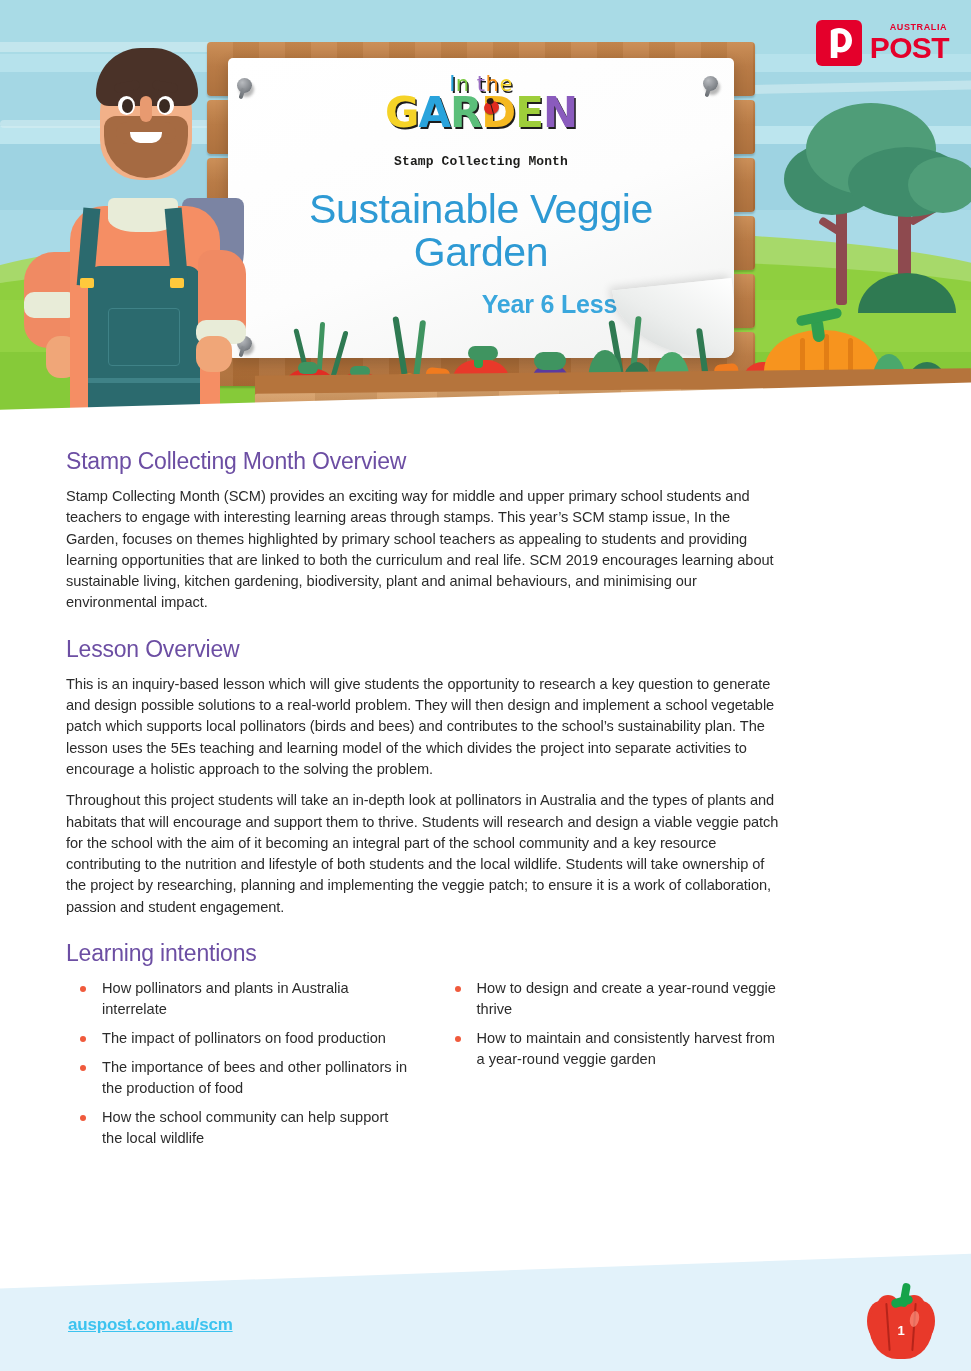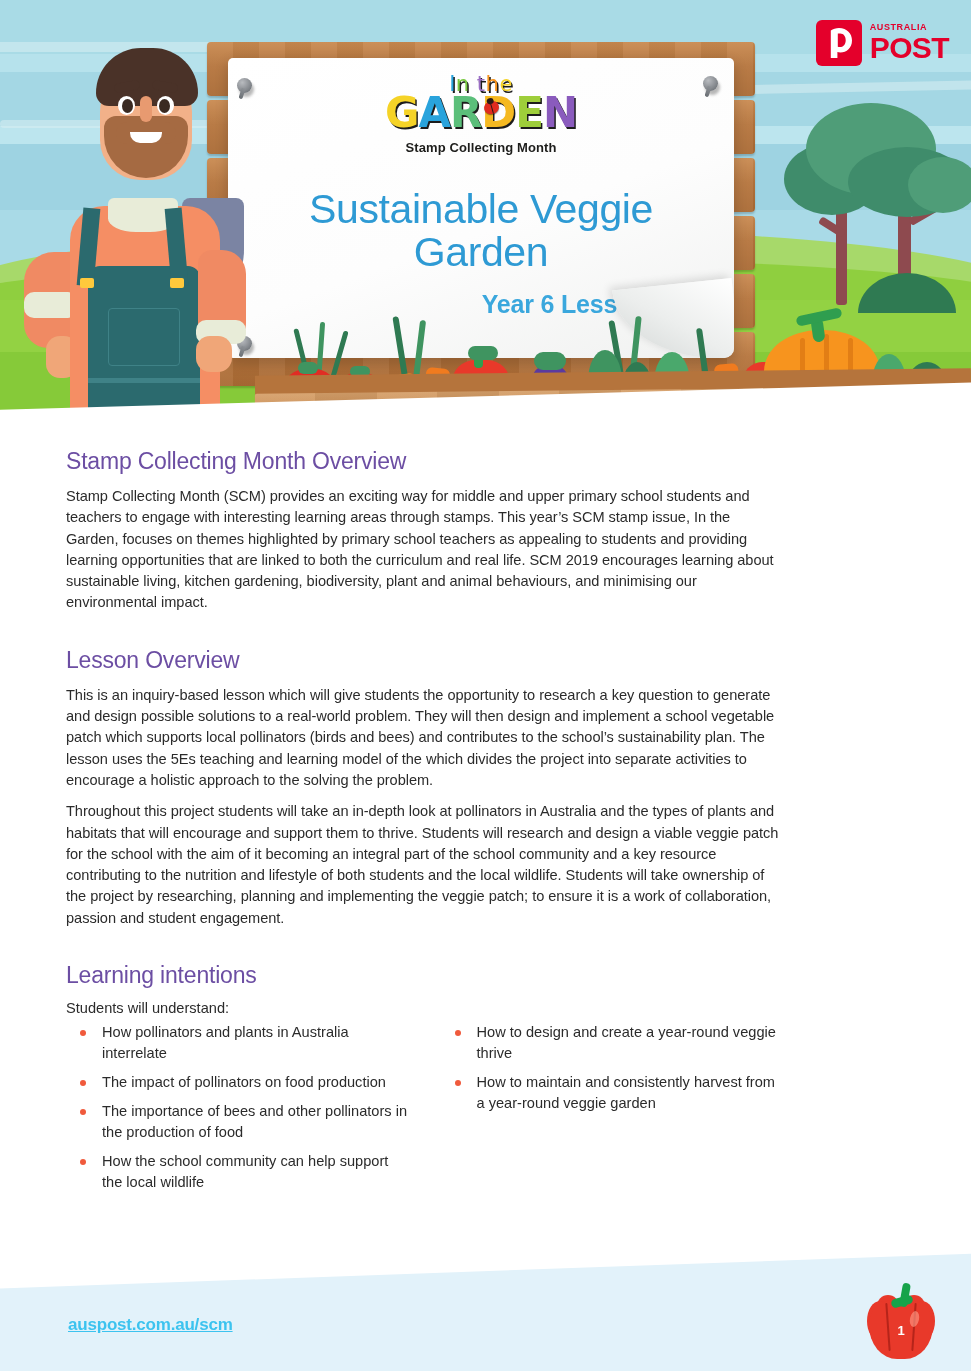--- a/index.html
+++ b/index.html
@@ -180,25 +180,25 @@
     content:"";
     position:absolute; left:50%; top:0; width:1.6px; height:100%;
     background:#2a1a17; transform: translateX(-50%);
   }
   .ladybug::after {
     content:"";
     position:absolute; left:50%; top:-3px; width:7px; height:6px;
     background:#2a1a17; border-radius:50%; transform:translateX(-50%);
   }
   .logo-sub {
-    font-family: Liberation Sans, sans-serif;
+    font-family: Liberation Mono, monospace;
     font-weight: 700;
     font-size: 13px;
     color: #1d1d1b;
-    margin-top: 5px;
+    margin-top: 19px;
     letter-spacing: .1px;
   }
 
   
   .sign-title {
     position:absolute; left: 28px; right: 28px; top: 130px;
     text-align:center;
     font-size: 41px;
     font-weight: 400;
     line-height: 1.06;
@@ -251,35 +251,35 @@
     display:flex; align-items:center; gap: 8px;
   }
   .ap-mark {
     width: 46px; height: 46px;
     background: #e4002b;
     border-radius: 6px;
     position: relative;
   }
   .ap-words { line-height:1; }
   .ap-australia {
-    font-size: 9px; font-weight: 700; color:#e4002b; letter-spacing: .6px;
+    font-size: 9px; font-weight: 700; color:#e4002b; letter-spacing: .6px; margin-left: 20px;
   }
   .ap-post {
     font-size: 30px; font-weight: 700; color:#e4002b; letter-spacing: -.6px; margin-top: 1px;
   }
 
   
   .content { position:absolute; left: 0; top: 432px; width: 851px; padding: 0 66px; }
 
   h2.section-head {
     color: #6c4ea3;
     font-size: 23px;
     font-weight: 400;
     letter-spacing: -.2px;
-    margin-top: 33px;
+    margin-top: 22px;
     margin-bottom: 11px;
   }
   h2.section-head.first { margin-top: 16px; }
 
   p.body {
     font-size: 14.6px;
     line-height: 1.46;
     color: #2b2b2b;
     margin-bottom: 10px;
     letter-spacing: -.05px;
@@ -542,21 +542,20 @@
 <div class="content">
 
   <h2 class="section-head first">Stamp Collecting Month Overview</h2>
   <p class="body">Stamp Collecting Month (SCM) provides an exciting way for middle and upper primary school students and teachers to engage with interesting learning areas through stamps. This year’s SCM stamp issue, In the Garden, focuses on themes highlighted by primary school teachers as appealing to students and providing learning opportunities that are linked to both the curriculum and real life. SCM 2019 encourages learning about sustainable living, kitchen gardening, biodiversity, plant and animal behaviours, and minimising our environmental impact.</p>
 
   <h2 class="section-head">Lesson Overview</h2>
   <p class="body">This is an inquiry-based lesson which will give students the opportunity to research a key question to generate and design possible solutions to a real-world problem. They will then design and implement a school vegetable patch which supports local pollinators (birds and bees) and contributes to the school’s sustainability plan. The lesson uses the 5Es teaching and learning model of the which divides the project into separate activities to encourage a holistic approach to the solving the problem.</p>
   <p class="body">Throughout this project students will take an in-depth look at pollinators in Australia and the types of plants and habitats that will encourage and support them to thrive. Students will research and design a viable veggie patch for the school with the aim of it becoming an integral part of the school community and a key resource contributing to the nutrition and lifestyle of both students and the local wildlife. Students will take ownership of the project by researching, planning and implementing the veggie patch; to ensure it is a work of collaboration, passion and student engagement.</p>
 
   <h2 class="section-head">Learning intentions</h2>
-  <p class="lead">Students will understand:</p>
 
   <div class="cols">
     <div class="col">
       <ul class="bullets" id="li-left">
           <li>How pollinators and plants in Australia interrelate</li>
           <li>The impact of pollinators on food production</li>
           <li>The importance of bees and other pollinators in the production of food</li>
           <li>How the school community can help support the local wildlife</li>
         </ul>
     </div>

